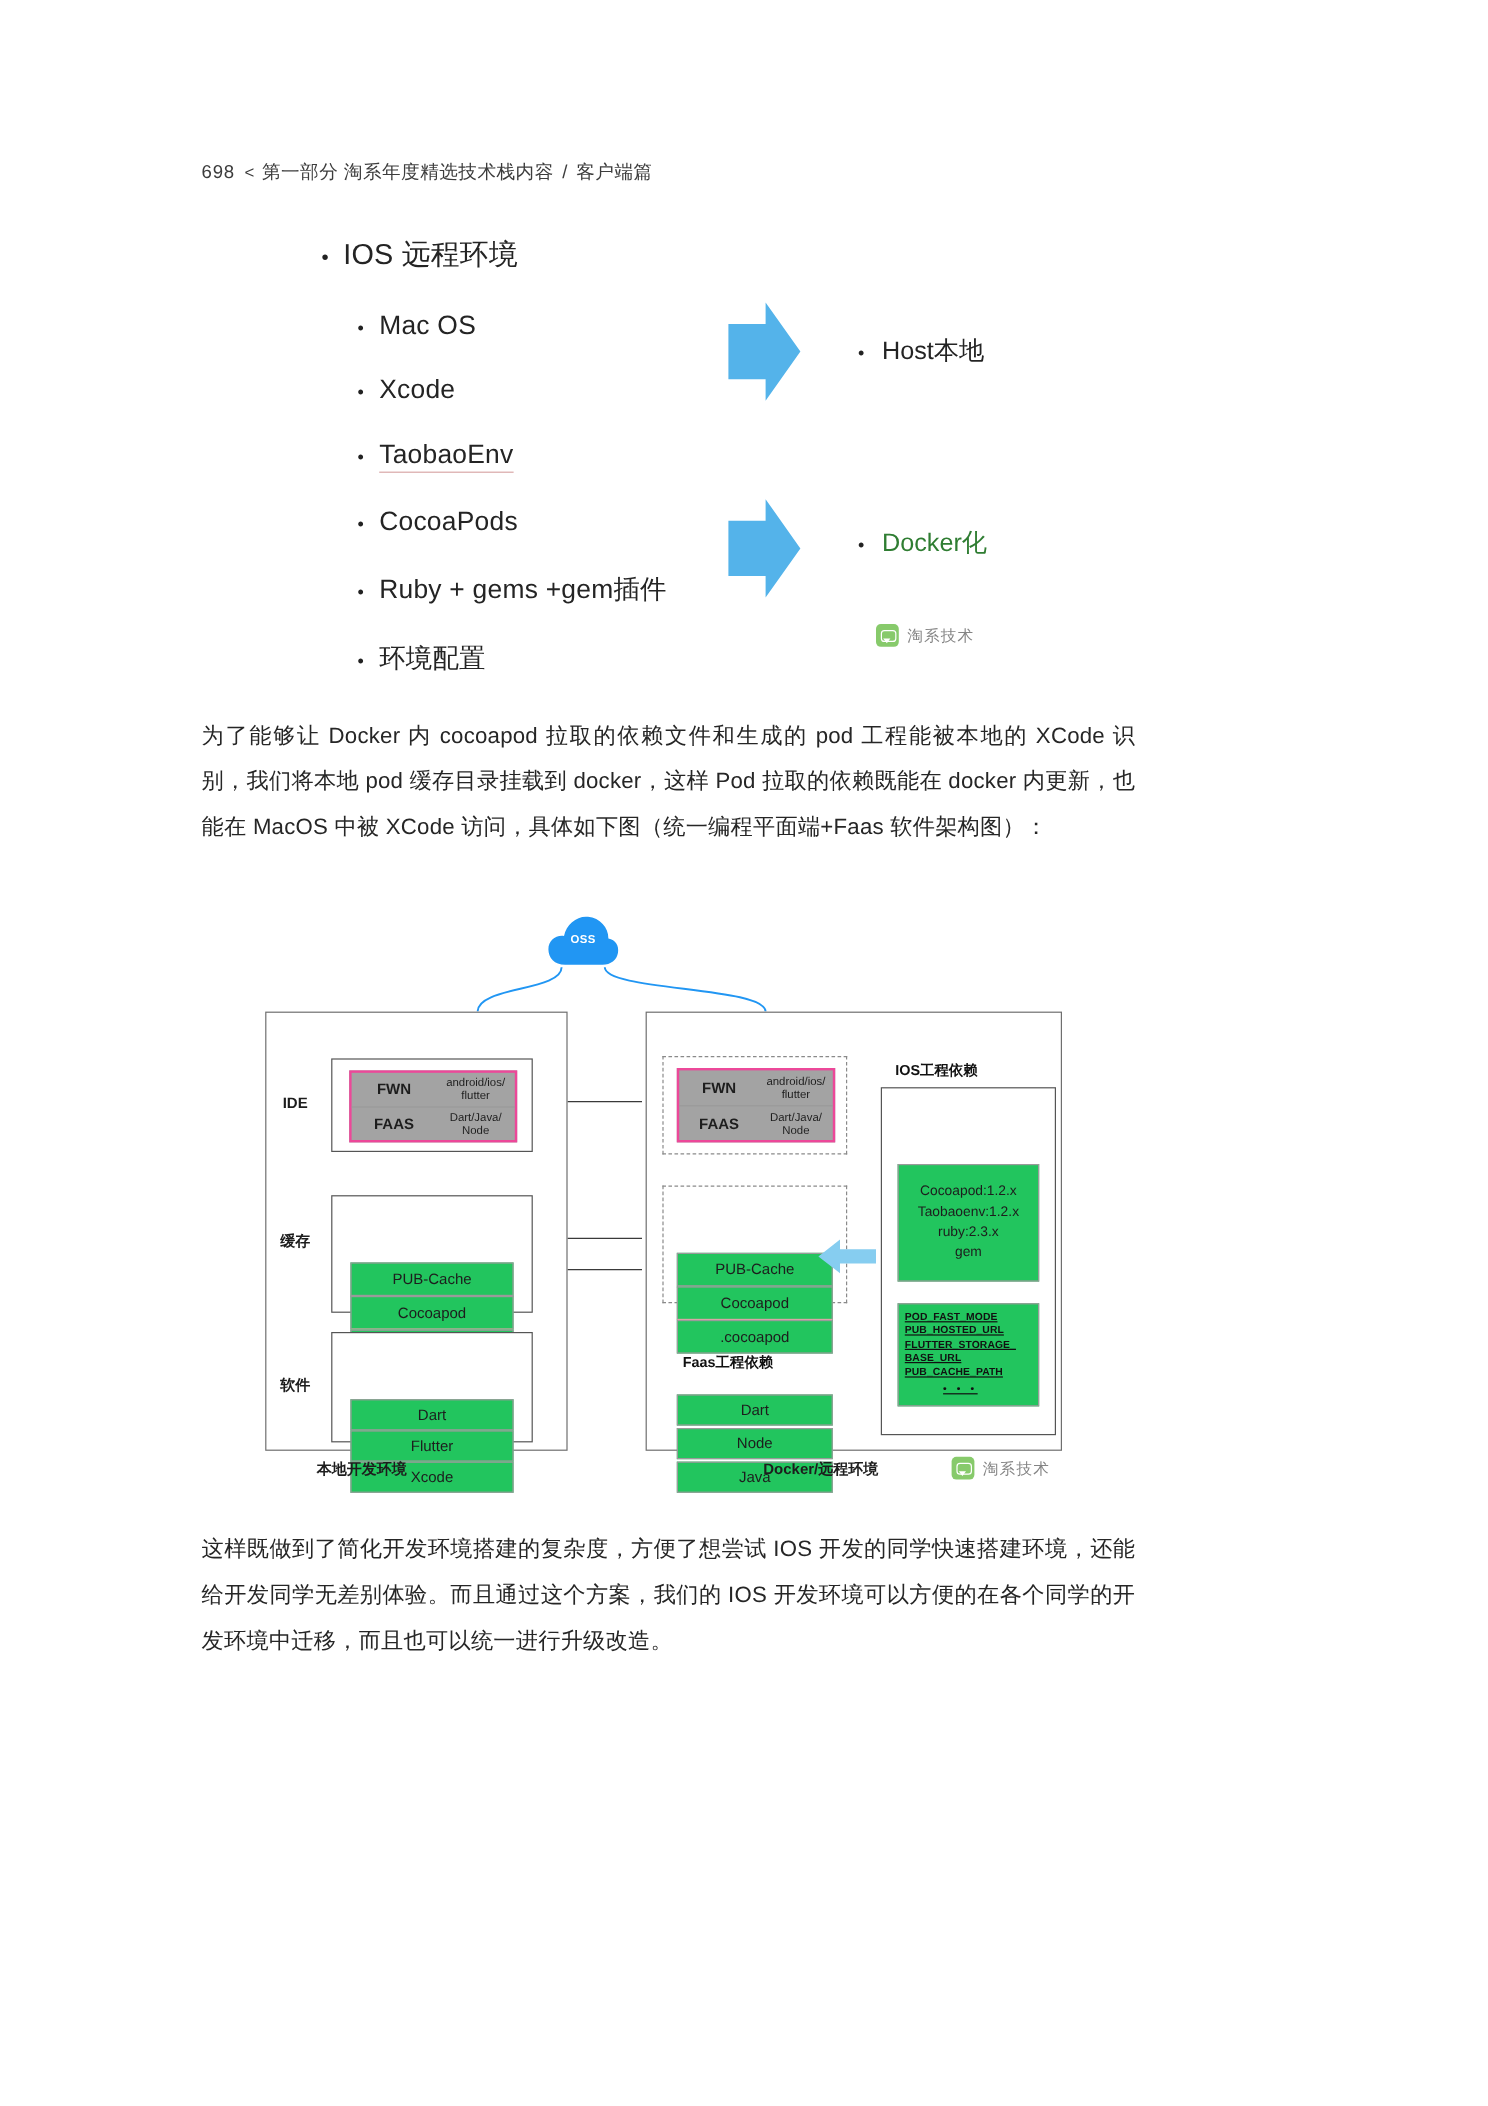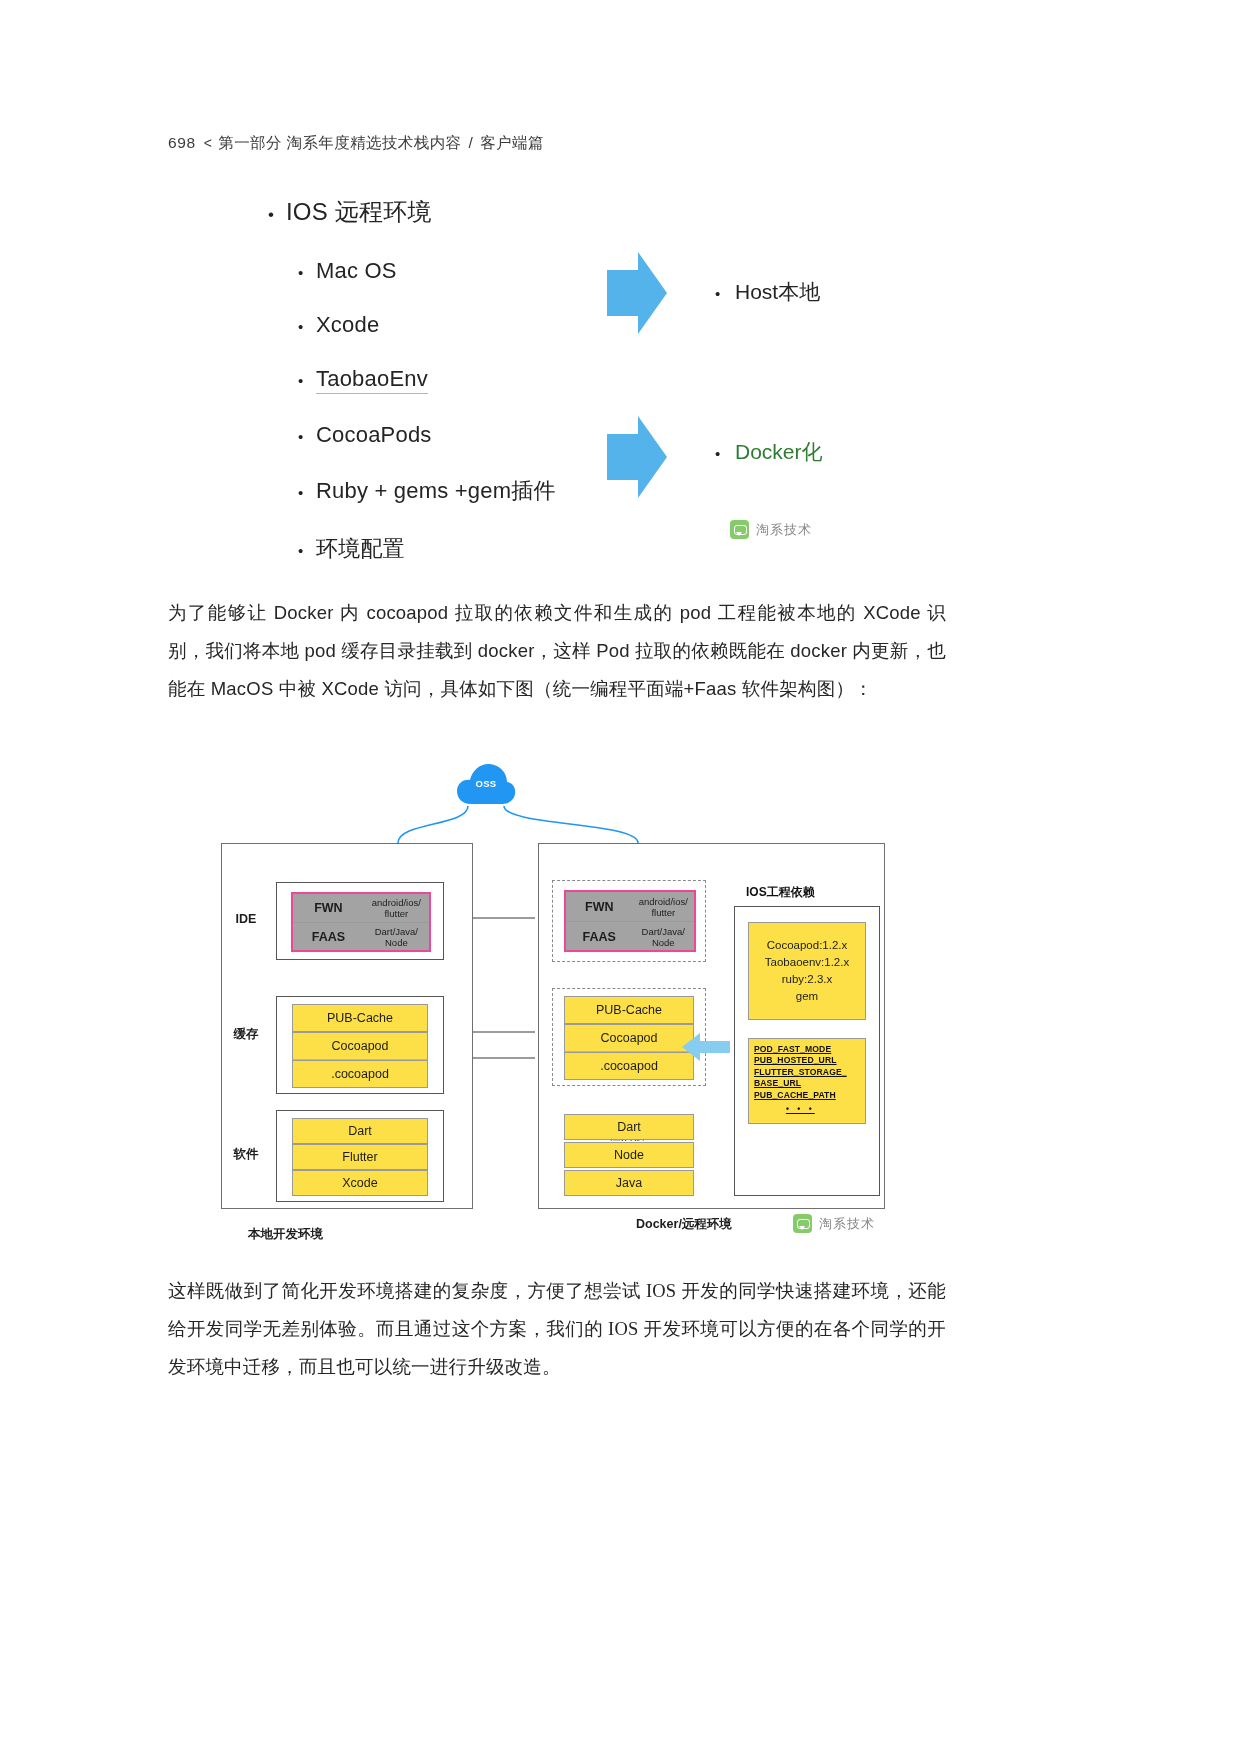--- a/index.html
+++ b/index.html
@@ -58,21 +58,21 @@
   }
   .wm-txt{font-size:13px;color:#6a6a6a;font-family:"Liberation Serif","DejaVu Serif",serif;letter-spacing:1px;}
 
   
   .para{
     position:absolute;left:168px;width:778px;
     font-size:18.5px;line-height:38px;color:#262626;
     text-align:justify;letter-spacing:.2px;
   }
   .para1{top:594px;}
-  .para2{top:1272px;font-family:Liberation Serif, serif;}
+  .para2{top:1272px;}
 
   
   .fig2{position:absolute;left:168px;top:742px;width:778px;height:506px;}
 
   .oss{
     position:absolute;left:287px;top:18px;width:62px;height:46px;
   }
   .oss svg{display:block;}
   .oss .osslab{
     position:absolute;left:0;top:0;width:62px;height:46px;
@@ -81,23 +81,23 @@
   }
 
   .panel{position:absolute;border:1.4px solid #6f6f6f;background:#fff;}
   .panelL{left:53px;top:101px;width:250px;height:364px;}
   .panelR{left:370px;top:101px;width:345px;height:364px;}
 
   .grp{position:absolute;border:1.6px solid #555;background:#fff;}
   .grpdash{position:absolute;border:1.4px dashed #8a8a8a;background:#fff;}
 
   .cell{
-    position:absolute;border:1px solid #9a9a9a;background:#fde047;
+    position:absolute;border:1px solid #9a9a9a;background:#22c55e;
     display:flex;align-items:center;justify-content:center;
-    font-size:12.5px;color:#1d1d1d;
+    font-size:12.5px;color:#1d1d1d;margin-top:48px;
   }
   .cell.pinkline{border-bottom:1px solid #d8a6a6;}
 
   .splitcell{position:absolute;border:2px solid #ec4899;background:#a3a3a3;}
   .splitrow{display:flex;align-items:center;height:50%;}
   .splitrow + .splitrow{border-top:1px solid #9a9a9a;}
   .splitrow .k{
     width:52%;text-align:center;font-weight:bold;font-size:12.5px;color:#1d1d1d;
   }
   .splitrow .v{
@@ -252,21 +252,21 @@
     <div class="grp" style="left:108px;top:254px;width:166px;height:96px;"></div>
     <div class="cell" style="left:124px;top:262px;width:134px;height:26px;">PUB-Cache</div>
     <div class="cell pinkline" style="left:124px;top:290px;width:134px;height:26px;">Cocoapod</div>
     <div class="cell" style="left:124px;top:318px;width:134px;height:26px;">.cocoapod</div>
 
     <div class="grp" style="left:108px;top:368px;width:166px;height:90px;"></div>
     <div class="cell" style="left:124px;top:376px;width:134px;height:24px;">Dart</div>
     <div class="cell" style="left:124px;top:402px;width:134px;height:24px;">Flutter</div>
     <div class="cell" style="left:124px;top:428px;width:134px;height:24px;">Xcode</div>
 
-    <div class="caption" style="left:80px;top:474px;margin-top:10px;">本地开发环境</div>
+    <div class="caption" style="left:96px;top:474px;">本地开发环境</div>
 
     <div class="panel panelR"></div>
 
     <div class="grpdash" style="left:384px;top:138px;width:152px;height:80px;"></div>
     <div class="splitcell" style="left:396px;top:148px;width:128px;height:58px;">
       <div class="splitrow">
         <span class="k">FWN</span>
         <span class="v">android/ios/<br>flutter</span>
       </div>
       <div class="splitrow">

